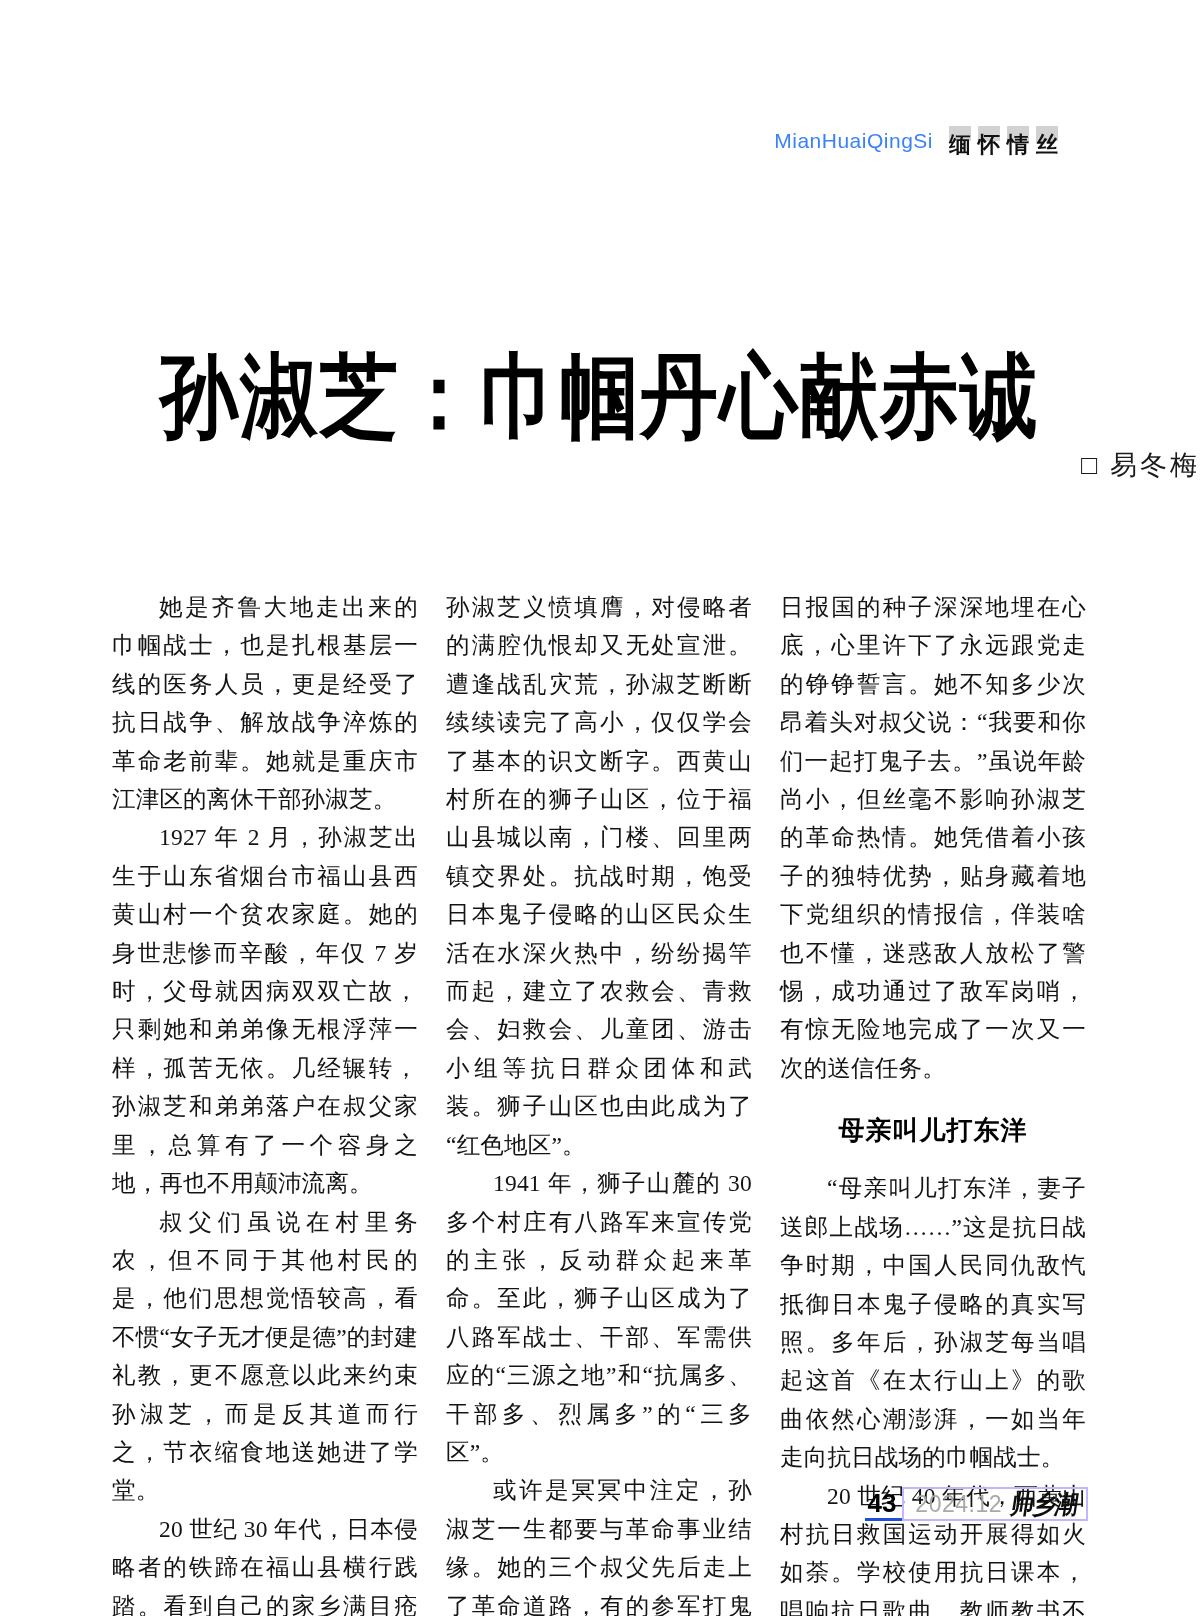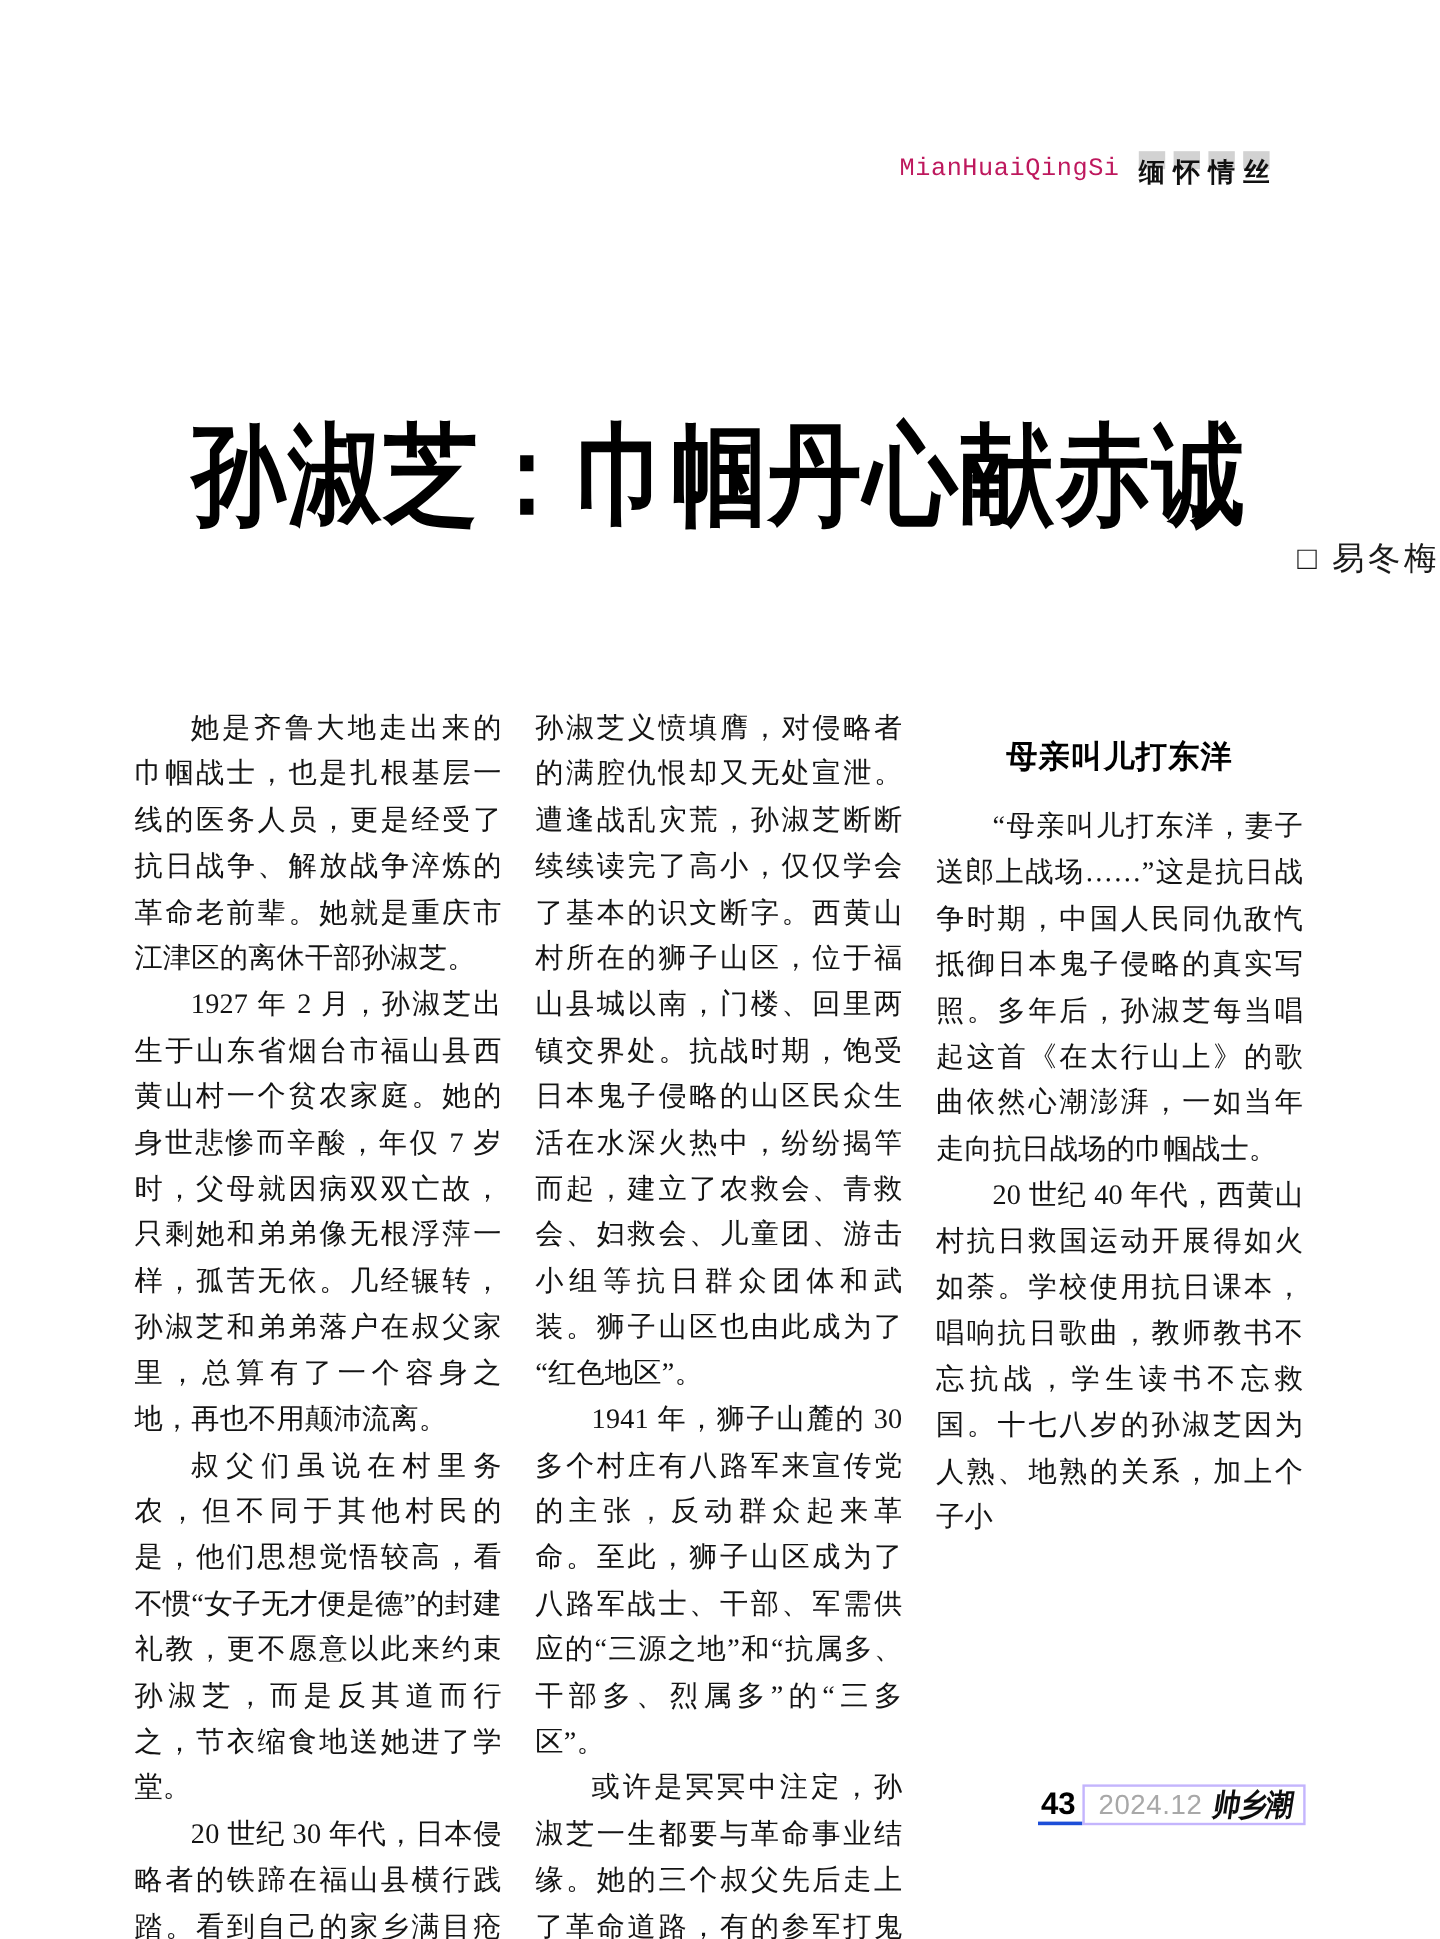--- a/index.html
+++ b/index.html
@@ -25,24 +25,24 @@
   .running-head {
     position: absolute;
     top: 124px;
     right: 140px;
     display: flex;
     align-items: center;
     gap: 14px;
     height: 34px;
   }
   .running-head-pinyin {
-    font-family: Liberation Mono, monospace;
+    font-family: Liberation Sans, sans-serif;
     font-size: 21px;
     letter-spacing: 0.5px;
-    color: #be185d;
+    color: #3b82f6;
     white-space: nowrap;
   }
   .running-head-cn {
     position: relative;
     display: flex;
     gap: 3px;
   }
   .rh-char {
     position: relative;
     width: 26px;
@@ -219,20 +219,21 @@
       <p class="indent">20 世纪 30 年代，日本侵略者的铁蹄在福山县横行践踏。看到自己的家乡满目疮痍、民不聊生，</p>
     </div>
 
     <div class="column">
       <p>孙淑芝义愤填膺，对侵略者的满腔仇恨却又无处宣泄。遭逢战乱灾荒，孙淑芝断断续续读完了高小，仅仅学会了基本的识文断字。西黄山村所在的狮子山区，位于福山县城以南，门楼、回里两镇交界处。抗战时期，饱受日本鬼子侵略的山区民众生活在水深火热中，纷纷揭竿而起，建立了农救会、青救会、妇救会、儿童团、游击小组等抗日群众团体和武装。狮子山区也由此成为了“红色地区”。</p>
       <p class="indent">1941 年，狮子山麓的 30 多个村庄有八路军来宣传党的主张，反动群众起来革命。至此，狮子山区成为了八路军战士、干部、军需供应的“三源之地”和“抗属多、干部多、烈属多”的“三多区”。</p>
       <p class="indent">或许是冥冥中注定，孙淑芝一生都要与革命事业结缘。她的三个叔父先后走上了革命道路，有的参军打鬼子，有的加入了共产党。长辈们告诉孙淑芝，只有共产党才能救中国，只有共产党才能让穷人翻身得解放。在叔父们日复一日的影响下，孙淑芝将抗</p>
     </div>
 
     <div class="column">
+      <p>日报国的种子深深地埋在心底，心里许下了永远跟党走的铮铮誓言。她不知多少次昂着头对叔父说：“我要和你们一起打鬼子去。”虽说年龄尚小，但丝毫不影响孙淑芝的革命热情。她凭借着小孩子的独特优势，贴身藏着地下党组织的情报信，佯装啥也不懂，迷惑敌人放松了警惕，成功通过了敌军岗哨，有惊无险地完成了一次又一次的送信任务。</p>
       <h2 class="section-heading">母亲叫儿打东洋</h2>
       <p class="indent">“母亲叫儿打东洋，妻子送郎上战场……”这是抗日战争时期，中国人民同仇敌忾抵御日本鬼子侵略的真实写照。多年后，孙淑芝每当唱起这首《在太行山上》的歌曲依然心潮澎湃，一如当年走向抗日战场的巾帼战士。</p>
       <p class="indent">20 世纪 40 年代，西黄山村抗日救国运动开展得如火如荼。学校使用抗日课本，唱响抗日歌曲，教师教书不忘抗战，学生读书不忘救国。十七八岁的孙淑芝因为人熟、地熟的关系，加上个子小</p>
     </div>
 
   </div>
 
   <div class="footer">
     <div class="folio-number">43</div>
     <div class="folio-box">

